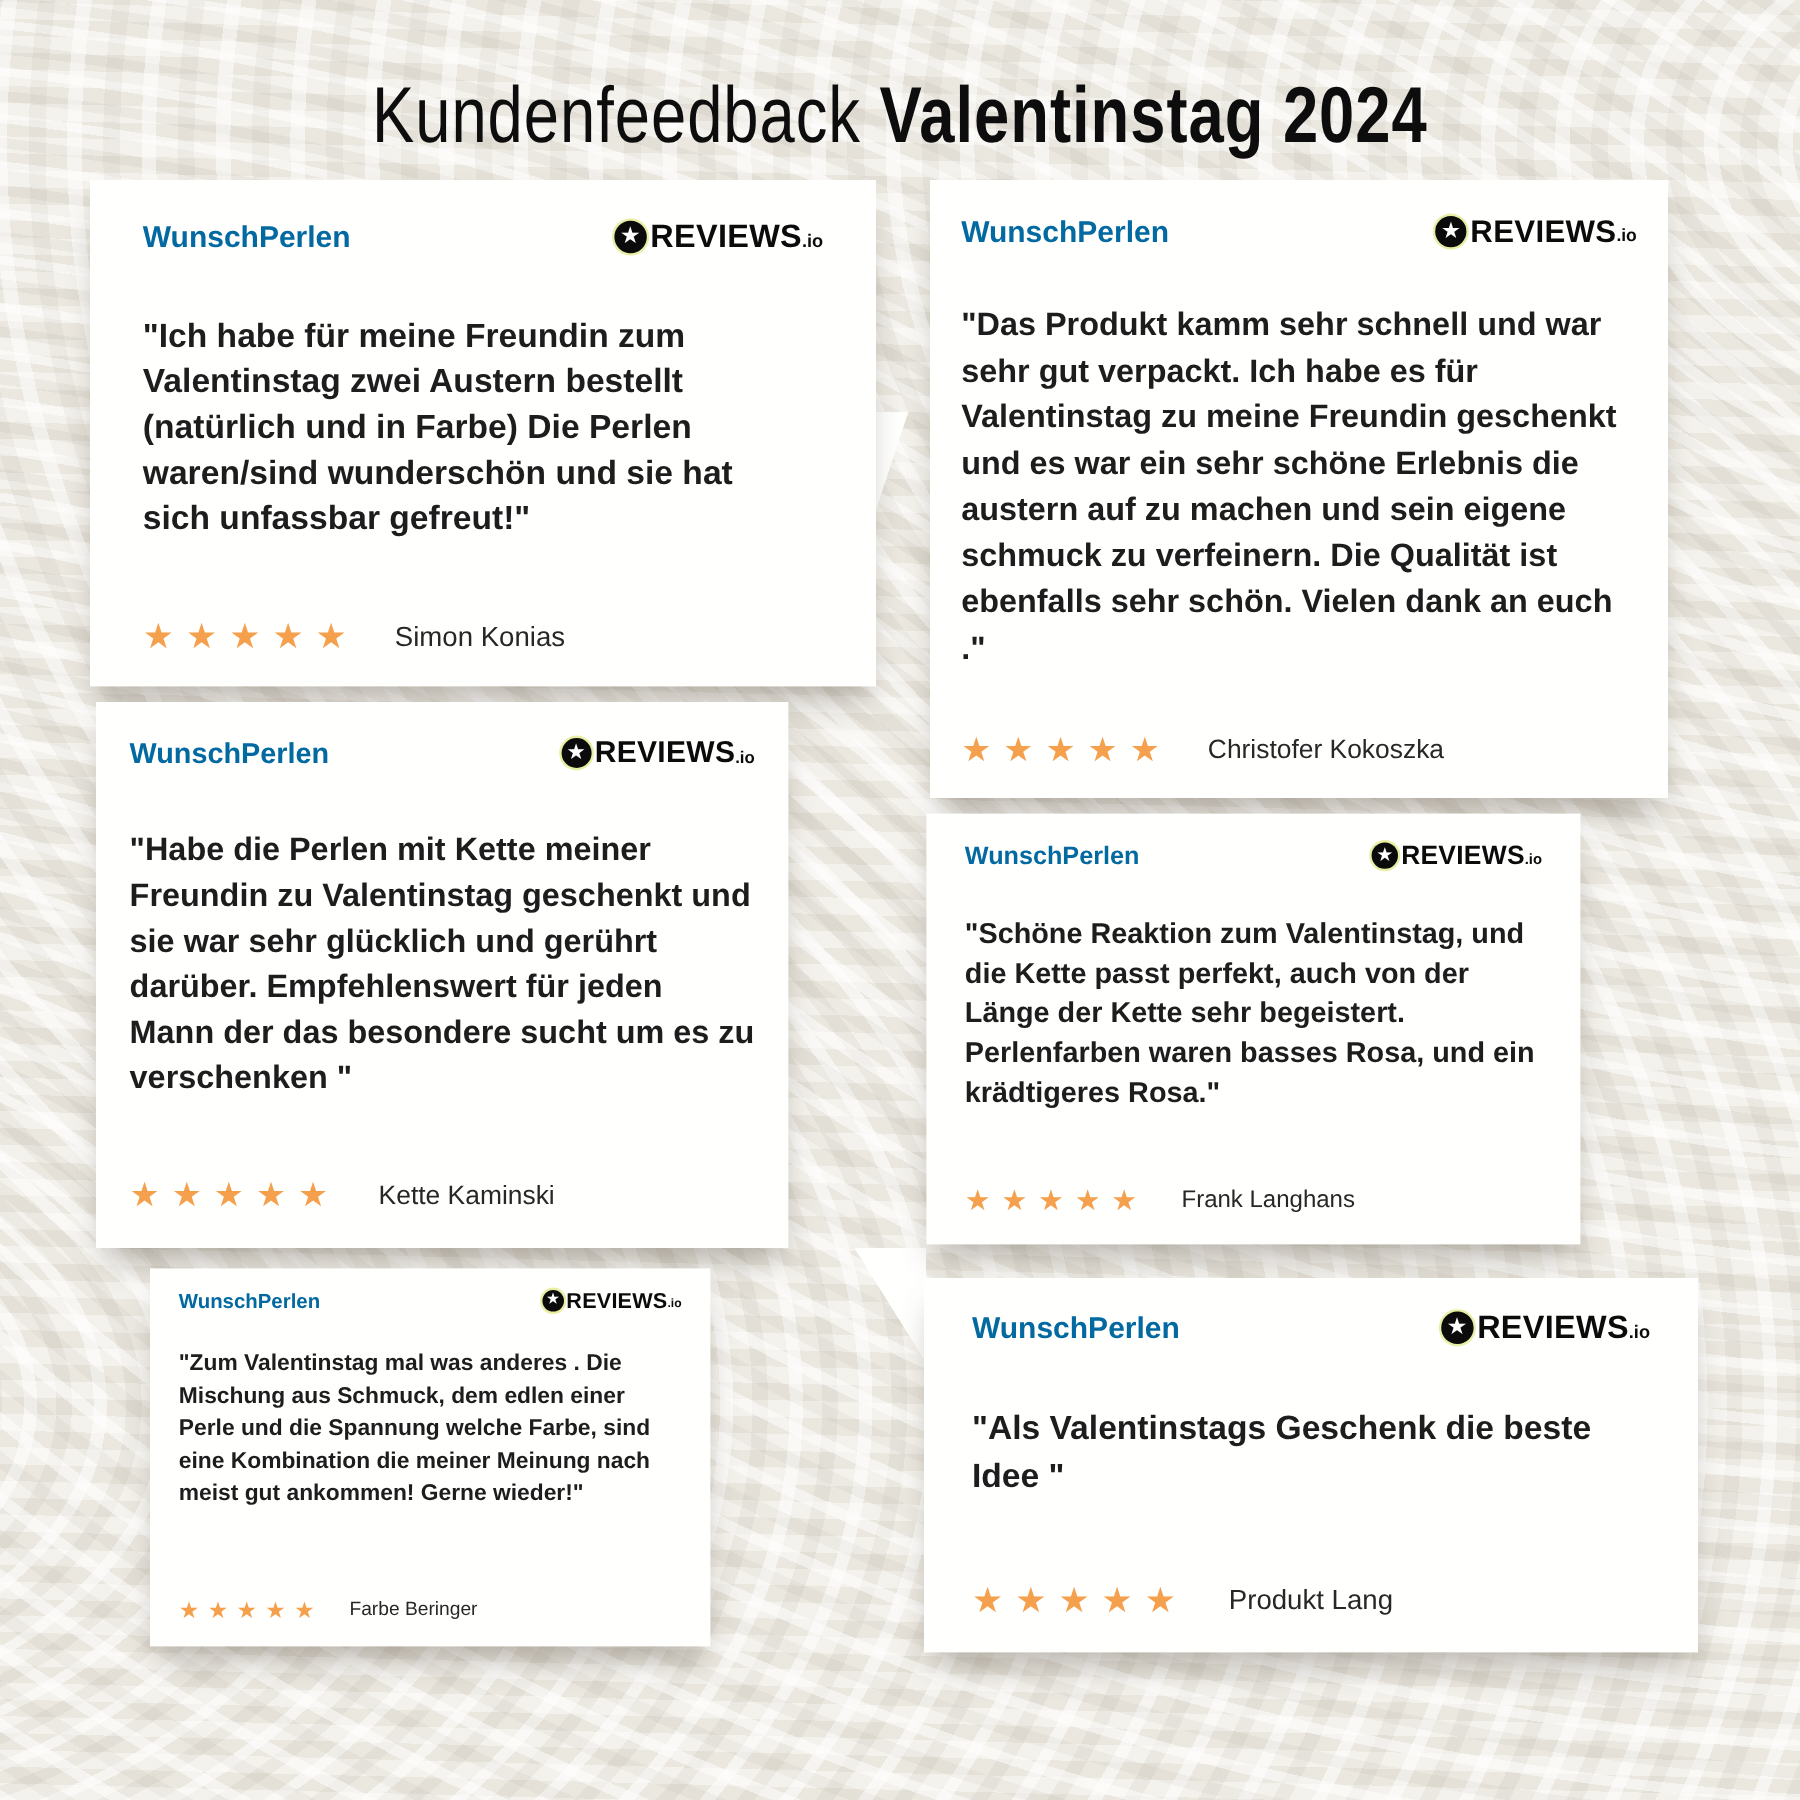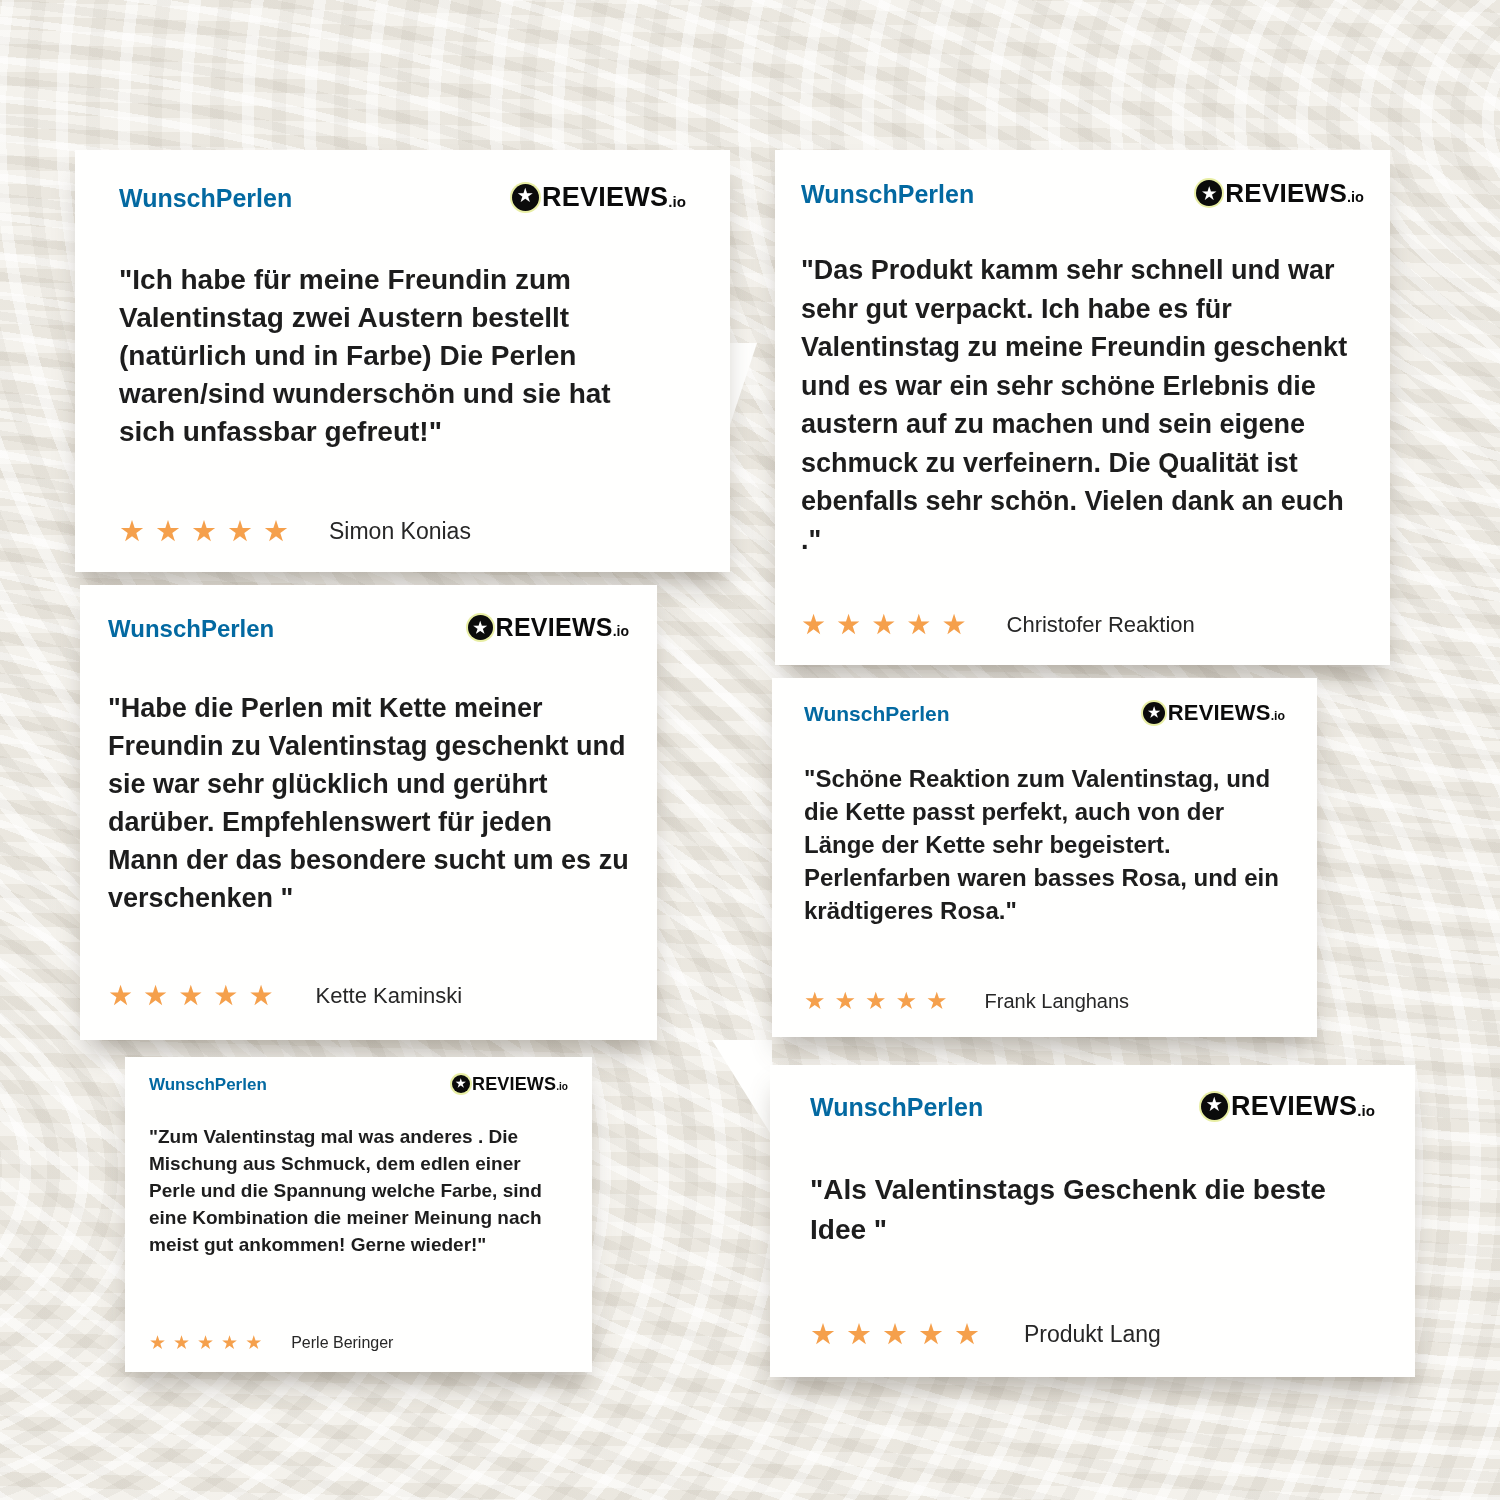--- a/index.html
+++ b/index.html
@@ -94,20 +94,21 @@
   
   .tail{position:absolute; background:#fffffe;}
   .tail-right-c1{left:728px; top:343px; width:29px; height:88px; clip-path:polygon(0 0,100% 0,0 100%);}
   .tail-topleft-c6{left:712px; top:1040px; width:60px; height:96px; clip-path:polygon(0 0,100% 0,100% 100%);}
 </style>
 </head>
 <body>
 
 <div class="canvas">
 
+  <h1 class="page-title"><span class="squeeze"><span class="title-normal">Kundenfeedback </span><span class="title-bold">Valentinstag 2024</span></span></h1>
 
   <div class="tail tail-right-c1"></div>
   <div class="tail tail-topleft-c6"></div>
 
   <div class="card c1">
     <div class="card-head">
       <span class="brand">WunschPerlen</span>
       <span class="logo">
           <span class="logo-icon">
             <span>★</span>
@@ -130,21 +131,21 @@
           <span class="logo-icon">
             <span>★</span>
           </span>
           <span class="logo-text">REVIEWS</span>
           <span class="logo-tld">.io</span>
         </span>
     </div>
     <p class="review">"Das Produkt kamm sehr schnell und war sehr gut verpackt. Ich habe es für Valentinstag zu meine Freundin geschenkt und es war ein sehr schöne Erlebnis die austern auf zu machen und sein eigene schmuck zu verfeinern. Die Qualität ist ebenfalls sehr schön. Vielen dank an euch ."</p>
     <div class="card-foot">
       <span class="stars">★★★★★</span>
-      <span class="reviewer">Christofer Reaktion</span>
+      <span class="reviewer">Christofer Kokoszka</span>
     </div>
   </div>
 
   <div class="card c3">
     <div class="card-head">
       <span class="brand">WunschPerlen</span>
       <span class="logo">
           <span class="logo-icon">
             <span>★</span>
           </span>
@@ -184,21 +185,21 @@
           <span class="logo-icon">
             <span>★</span>
           </span>
           <span class="logo-text">REVIEWS</span>
           <span class="logo-tld">.io</span>
         </span>
     </div>
     <p class="review">"Zum Valentinstag mal was anderes . Die Mischung aus Schmuck, dem edlen einer Perle und die Spannung welche Farbe, sind eine Kombination die meiner Meinung nach meist gut ankommen! Gerne wieder!"</p>
     <div class="card-foot">
       <span class="stars">★★★★★</span>
-      <span class="reviewer">Perle Beringer</span>
+      <span class="reviewer">Farbe Beringer</span>
     </div>
   </div>
 
   <div class="card c6">
     <div class="card-head">
       <span class="brand">WunschPerlen</span>
       <span class="logo">
           <span class="logo-icon">
             <span>★</span>
           </span>

